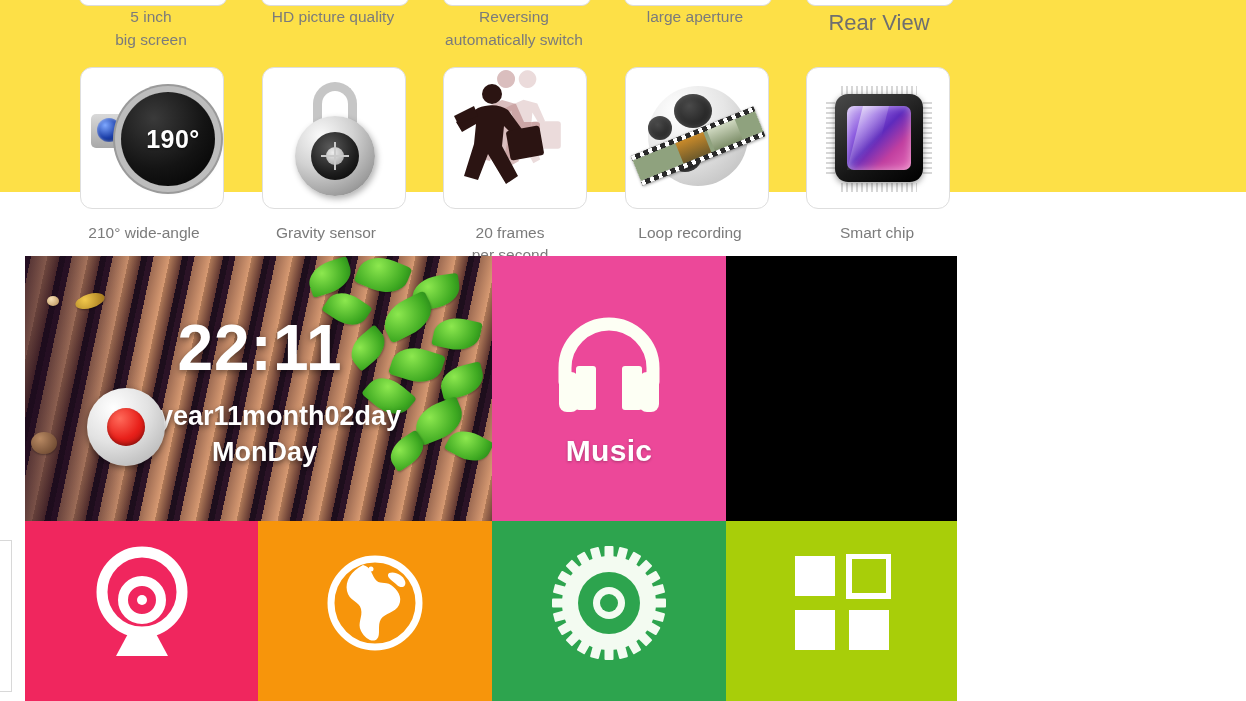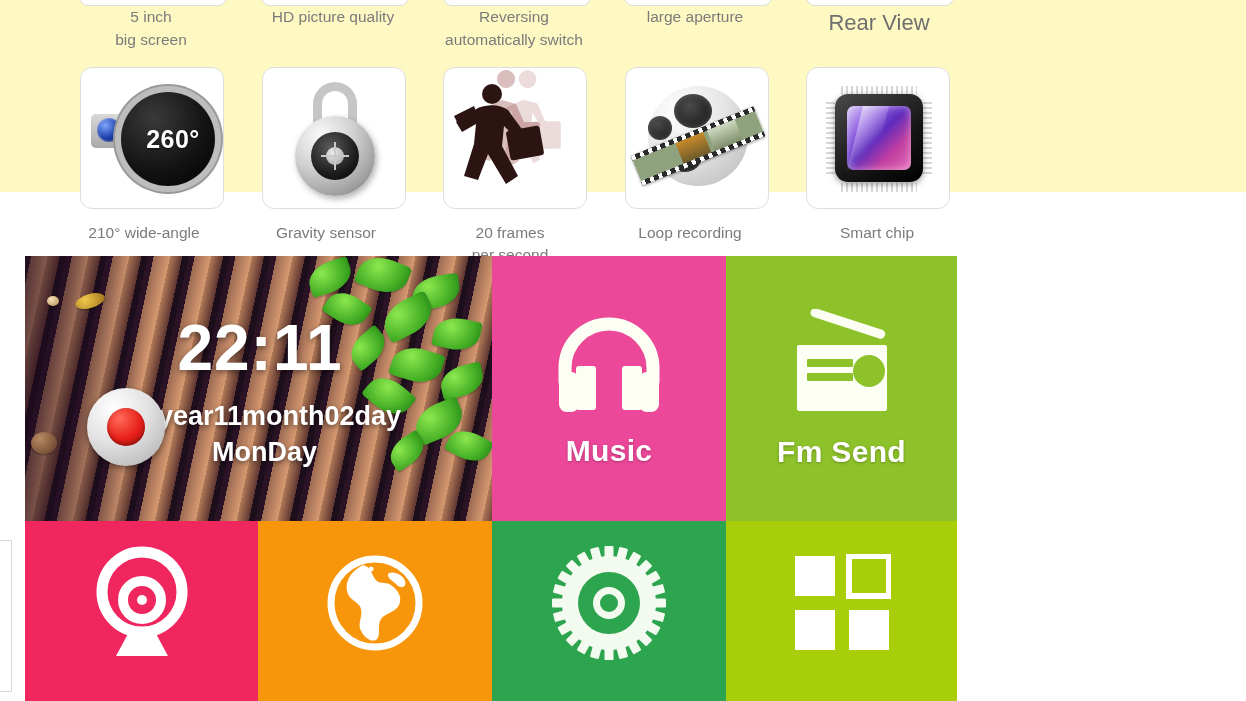--- a/index.html
+++ b/index.html
@@ -15,21 +15,21 @@
     font-family: "Liberation Sans", sans-serif;
     position: relative;
   }
 
   
   #feature-section {
     position: absolute;
     left: 0; top: 0;
     width: 1246px;
     height: 192px;
-    background: #fef9c3;
+    background: #fde047;
   }
 
   
   .ghost-box {
     position: absolute;
     top: -12px;
     width: 146px;
     height: 16px;
     border: 1px solid #dcdcdc;
     border-radius: 9px;
@@ -345,21 +345,21 @@
   <div class="feature-col" style="left:786px;">
     <div class="feature-caption-top large">Rear View</div>
   </div>
 
   <div class="icon-box" style="left:80px;">
     <div class="lens-wrap">
       <div class="lens-mount"></div>
       <div class="lens-blue"></div>
       <div class="lens-arrow"></div>
       <div class="lens-body"></div>
-      <div class="lens-text">260°</div>
+      <div class="lens-text">190°</div>
     </div>
   </div>
   <div class="feature-caption-bottom" style="left:51px;">210° wide-angle</div>
 
   <div class="icon-box" style="left:262px;">
     <div style="position:absolute;inset:0;">
       <div class="lock-shackle"></div>
       <div class="lock-body"></div>
       <div class="lock-inner"></div>
       <div class="lock-core"></div>
@@ -460,30 +460,20 @@
       <svg class="tile-icon" width="120" height="108" viewBox="0 0 120 108">
         <path d="M16 72 V58 a44 44 0 0 1 88 0 V72" fill="none" stroke="#fdfff4" stroke-width="13" stroke-linecap="round"></path>
         <rect x="10" y="62" width="20" height="40" rx="8" fill="#fdfff4"></rect>
         <rect x="90" y="62" width="20" height="40" rx="8" fill="#fdfff4"></rect>
         <rect x="27" y="56" width="20" height="44" rx="3" fill="#fdfff4"></rect>
         <rect x="73" y="56" width="20" height="44" rx="3" fill="#fdfff4"></rect>
       </svg>
       <div class="tile-label">Music</div>
     </div>
 
-    <div class="tile" id="tile-fmsend" style="background:#8ec22a;">
-      <svg class="tile-icon" width="122" height="110" viewBox="0 0 122 110">
-        <rect x="16" y="36" width="90" height="66" rx="2" fill="#fdfff4"></rect>
-        <rect x="28" y="10" width="78" height="9" rx="4.5" fill="#fdfff4" transform="rotate(18 67 14)"></rect>
-        <rect x="26" y="50" width="46" height="8" rx="1" fill="#8ec22a"></rect>
-        <rect x="26" y="64" width="46" height="8" rx="1" fill="#8ec22a"></rect>
-        <circle cx="88" cy="62" r="16" fill="#8ec22a"></circle>
-      </svg>
-      <div class="tile-label">Fm Send</div>
-    </div>
   </div>
 
   <div class="tile-row">
 
     <div class="tile" id="tile-camera" style="background:#f0265e;">
       <svg class="tile-icon" width="120" height="118" viewBox="0 0 120 118">
         <circle cx="60" cy="48" r="40" fill="none" stroke="#ffffff" stroke-width="11"></circle>
         <circle cx="60" cy="56" r="19" fill="none" stroke="#ffffff" stroke-width="10"></circle>
         <circle cx="60" cy="56" r="5" fill="#ffffff"></circle>
         <path d="M34 112 L48 86 L72 86 L86 112 Z" fill="#ffffff"></path>

